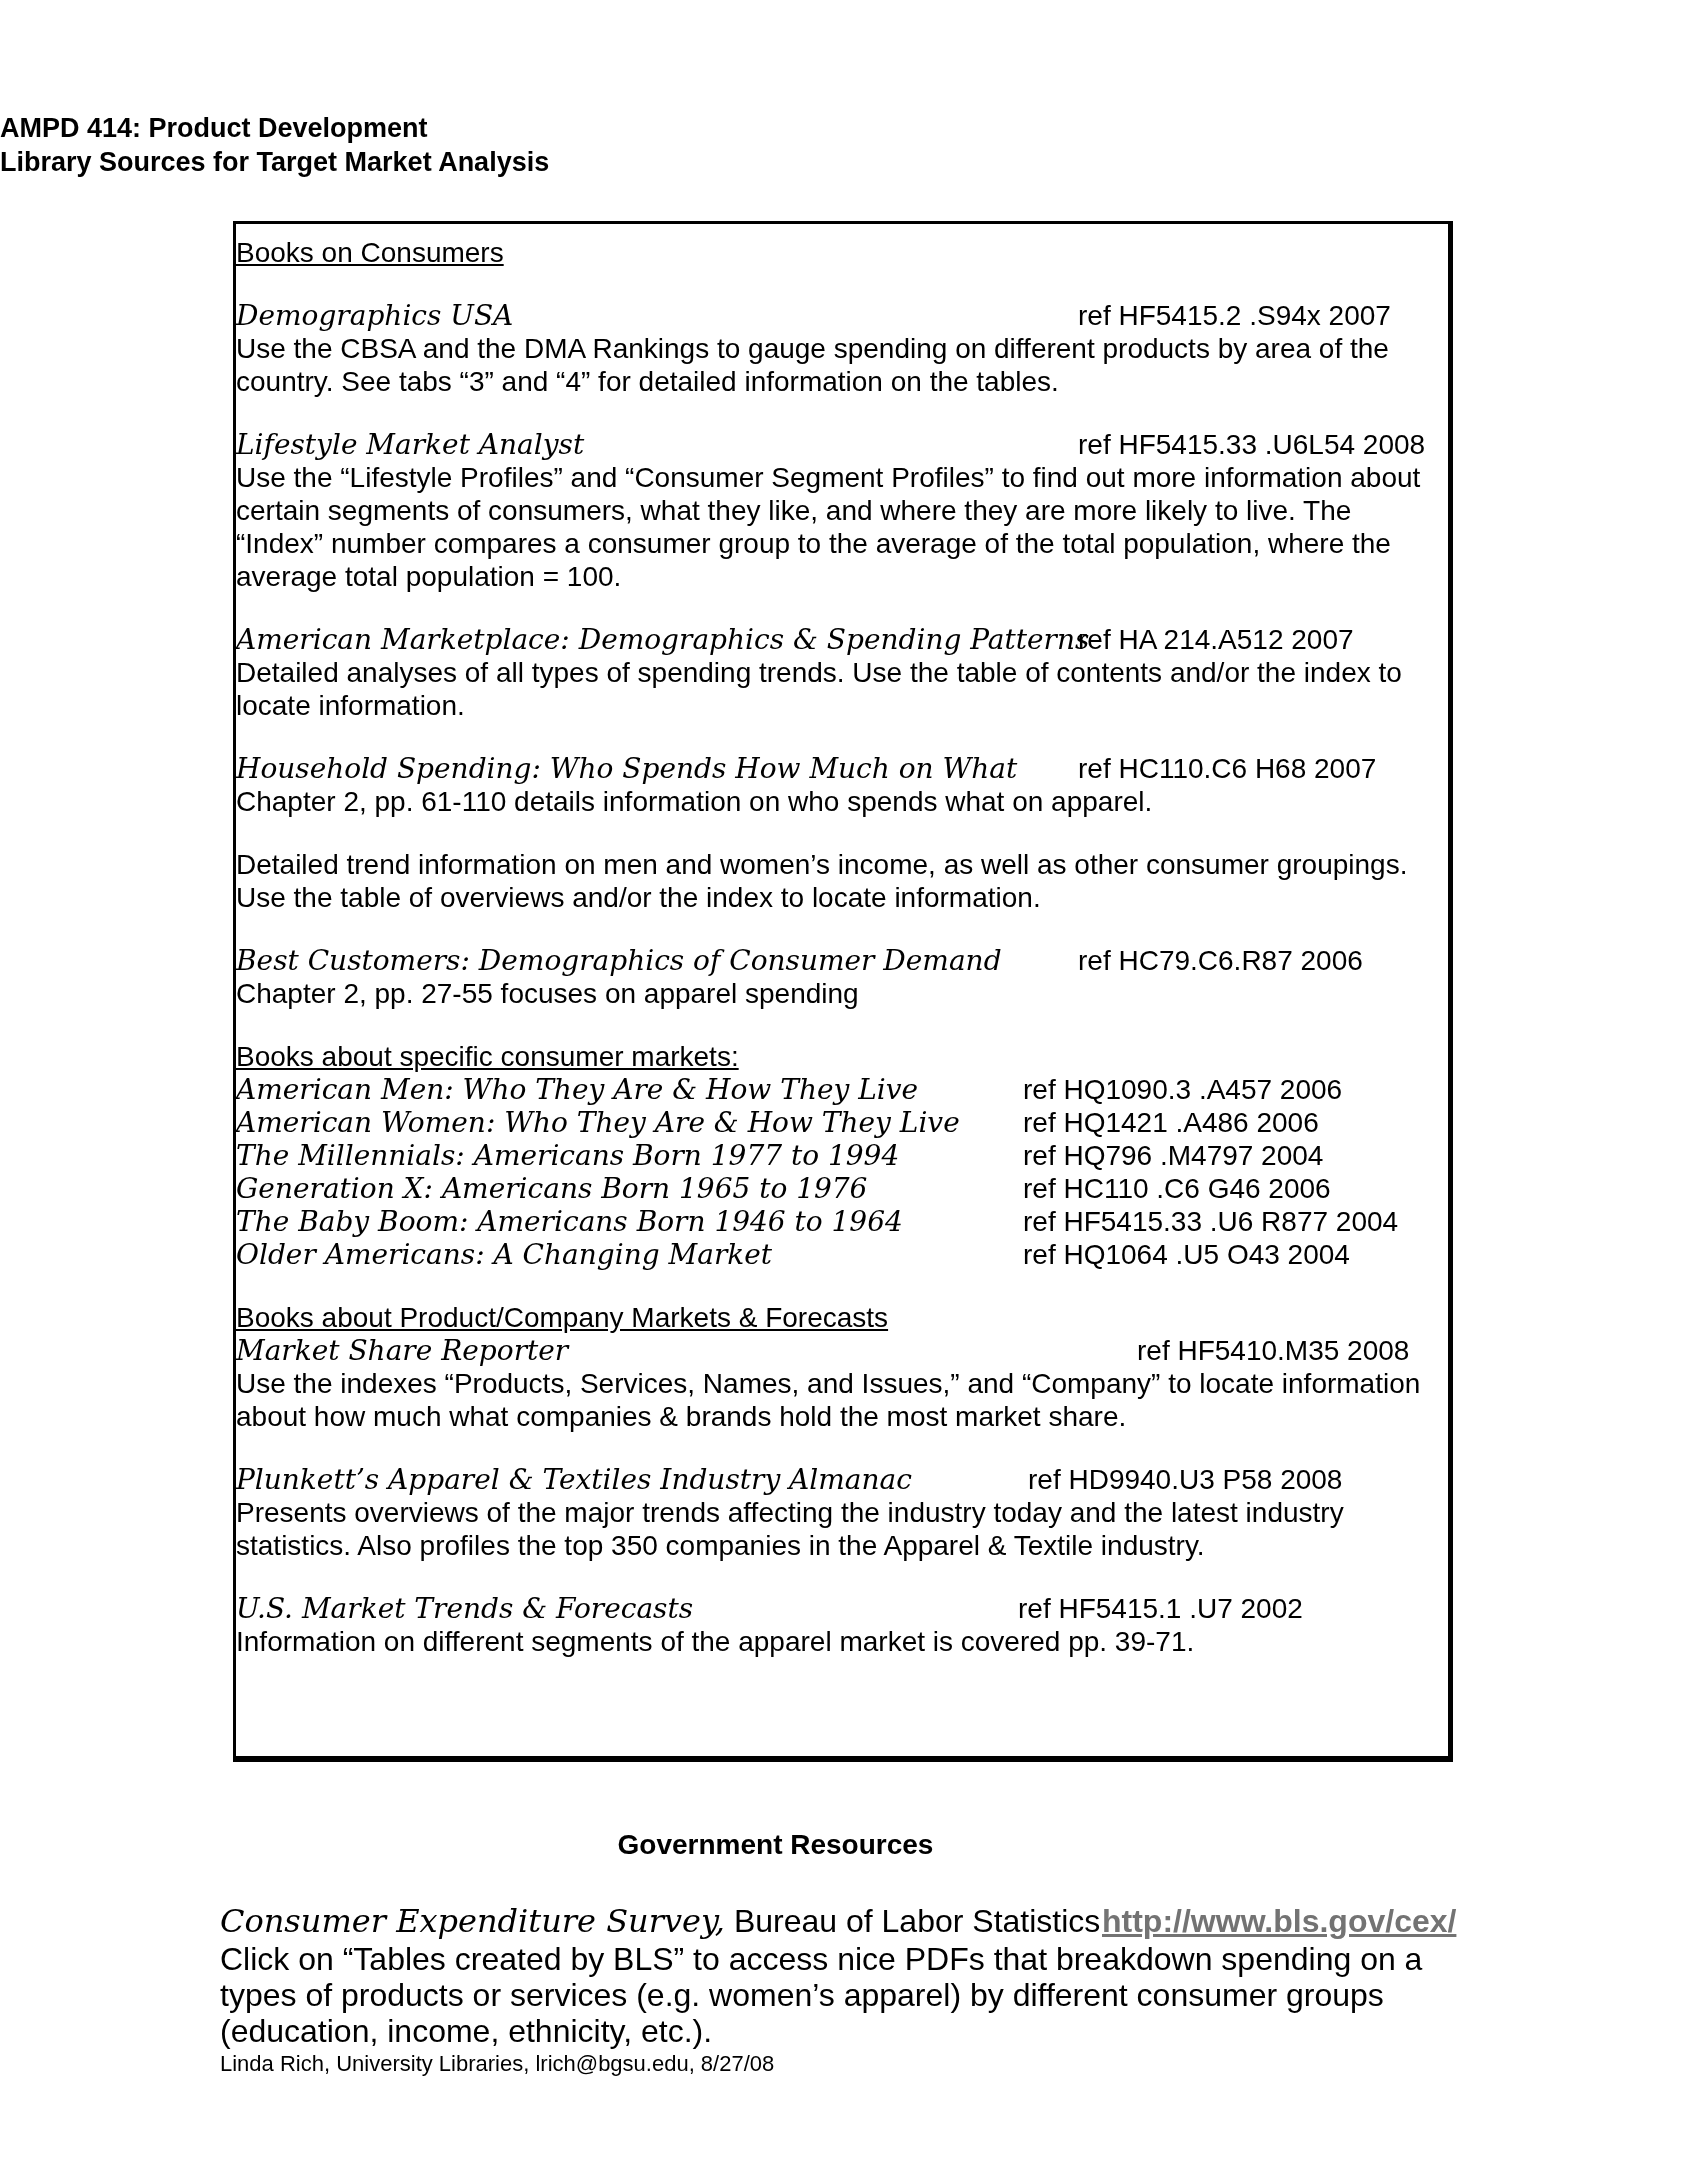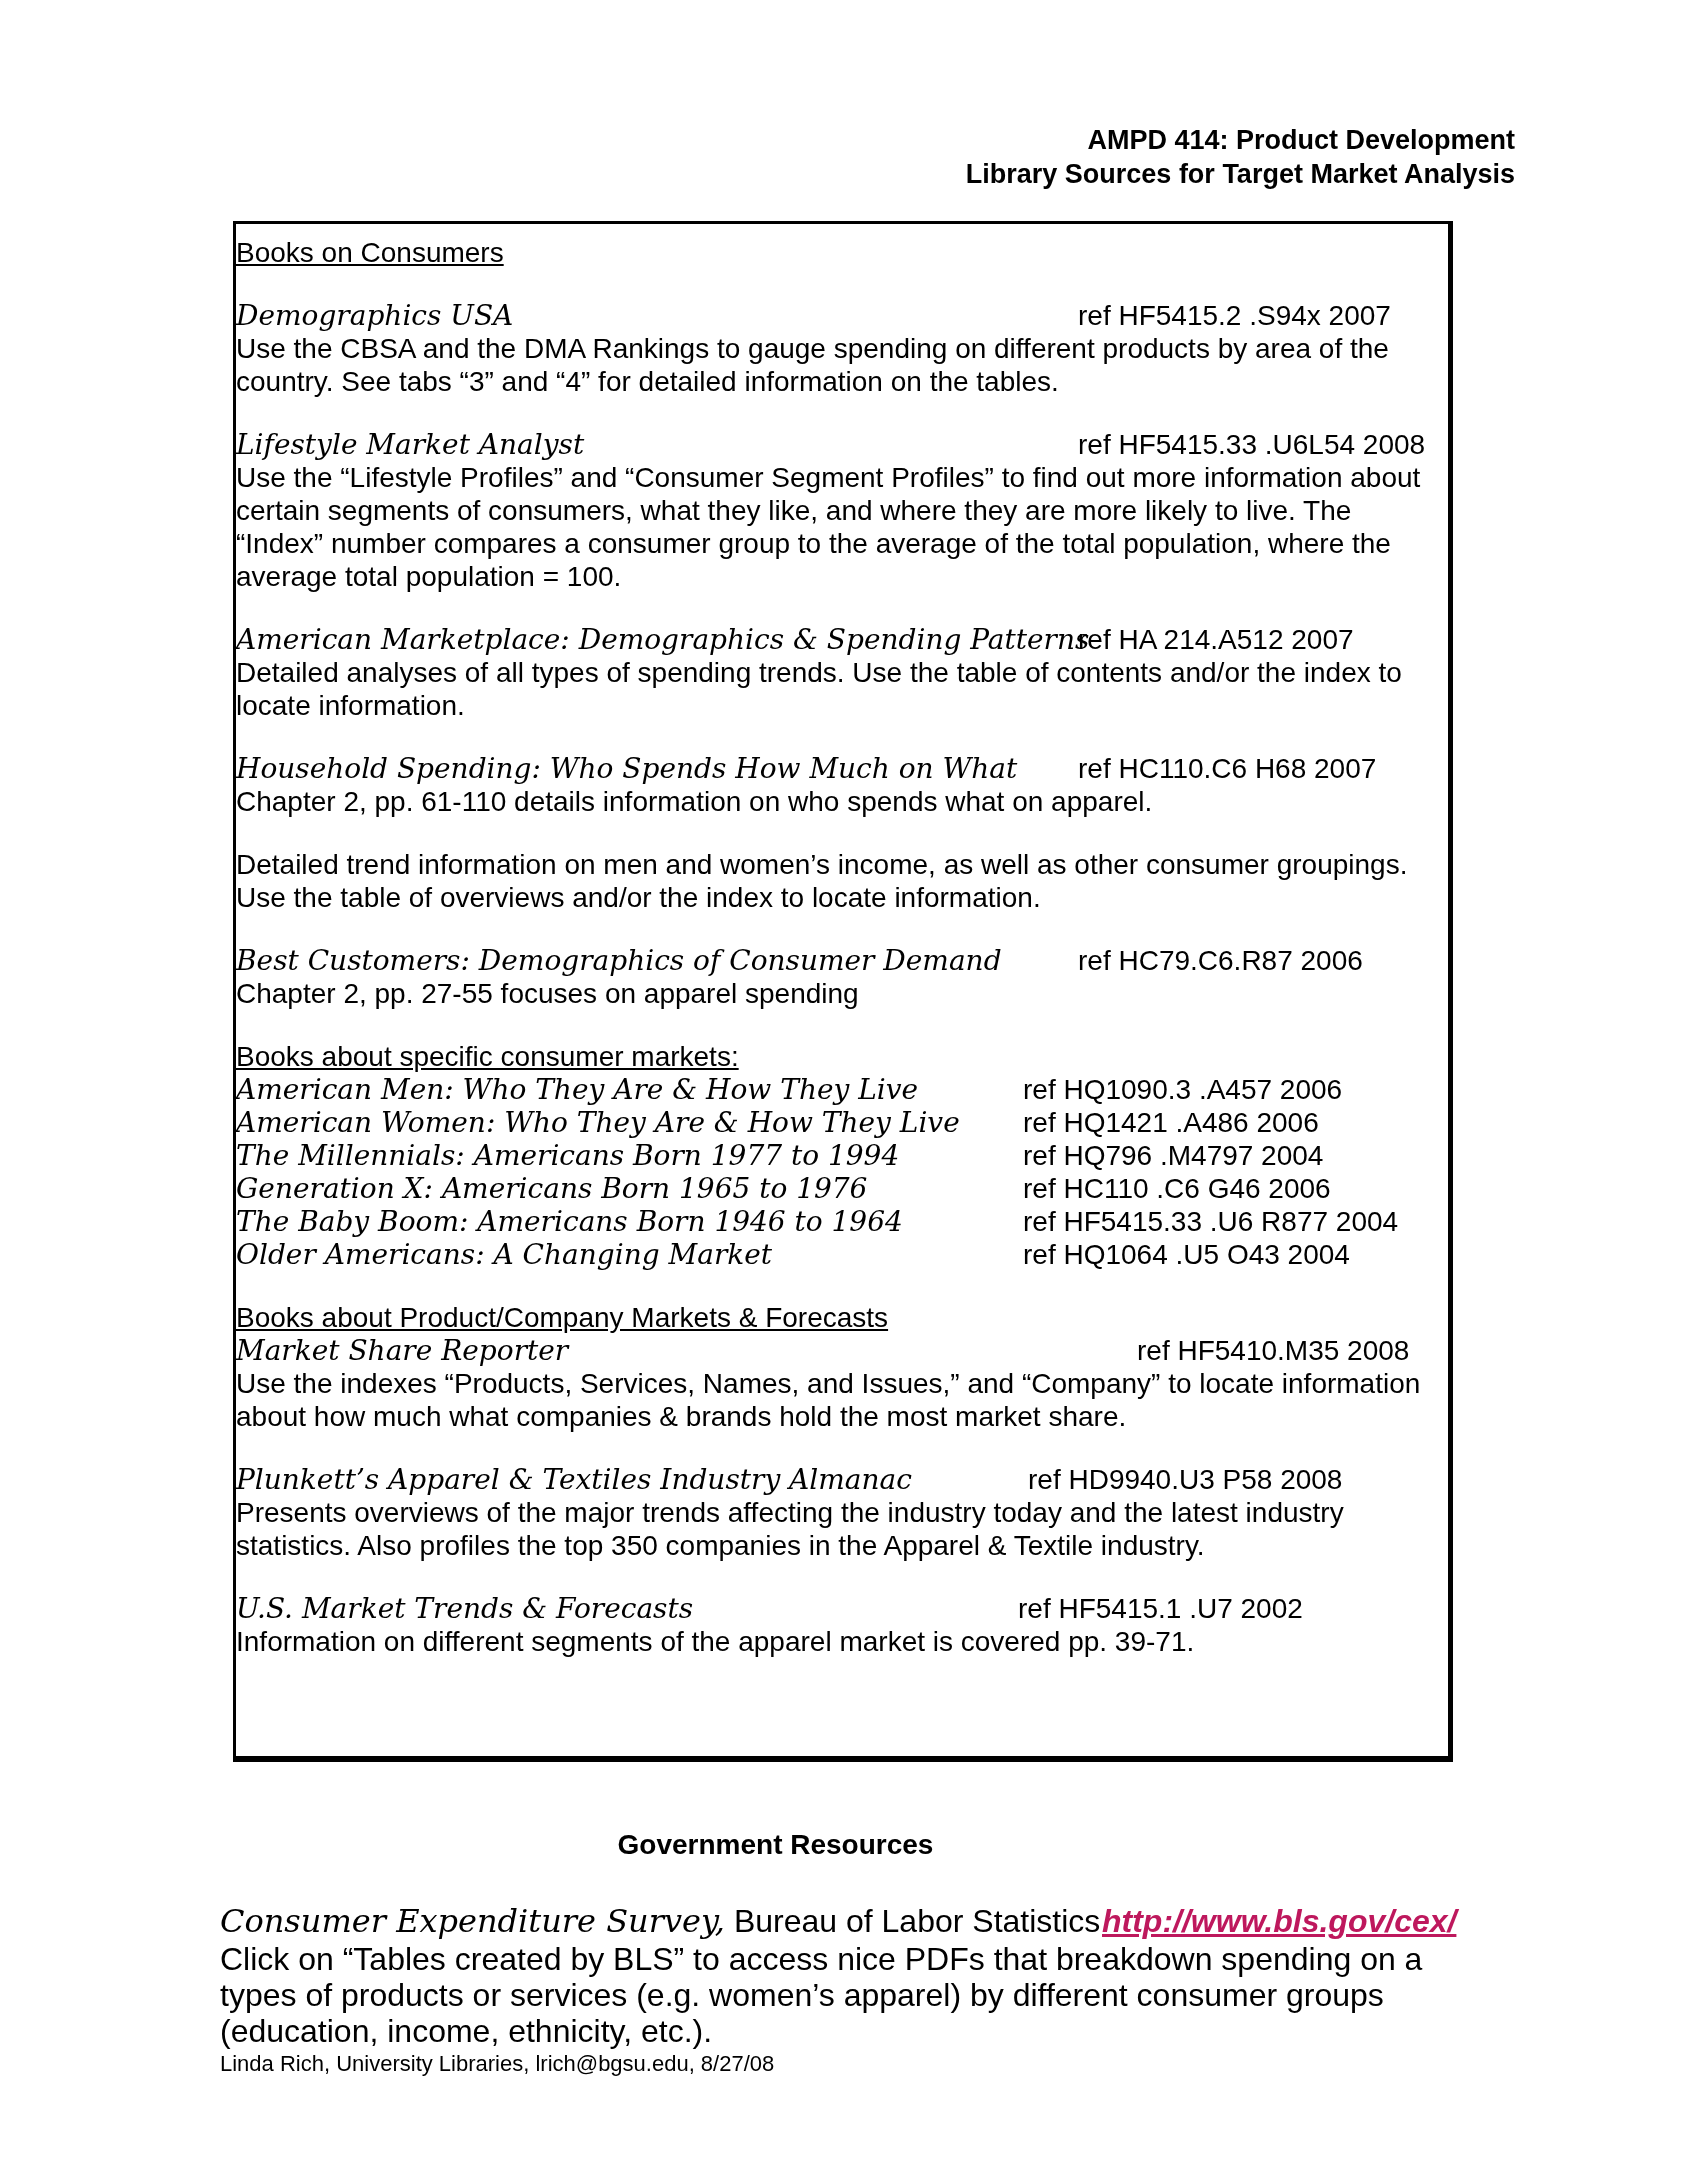--- a/index.html
+++ b/index.html
@@ -3,21 +3,21 @@
 <meta charset="utf-8">
 <style>
   html,body{margin:0;padding:0;}
   body{
     width:1683px;height:2178px;position:relative;
     background:#ffffff;color:#000000;
     font-family:"Liberation Sans", sans-serif;
   }
   .title-block{
     position:absolute;top:111px;left:0;width:1515px;
-    text-align:right;font-weight:bold;font-size:27px;line-height:34px;margin-top:12px;
+    text-align:left;font-weight:bold;font-size:27px;line-height:34px;
   }
   .box{
     position:absolute;left:233px;top:221px;width:1220px;height:1541px;
     box-sizing:border-box;
     border:3px solid #000;border-right-width:5px;border-bottom-width:6px;
     padding:12px 15px 0 0;
     font-size:28px;line-height:33px;
   }
   .u{text-decoration:underline;}
   .box-heading{margin-bottom:30px;}
@@ -166,19 +166,19 @@
   </div>
 
 </div>
 
 <div class="gov-heading">Government Resources</div>
 
 <div class="gov-body">
   <div class="gov-title-row">
     <span class="gov-btitle">Consumer Expenditure Survey,</span>
     <span> Bureau of Labor Statistics</span>
-    <a class="gov-link" style="color:#be185d;font-style:italic;" href="#" title="http://www.bls.gov/cex/">http://www.bls.gov/cex/</a>
+    <a class="gov-link" style="color:#737373;" href="#" title="http://www.bls.gov/cex/">http://www.bls.gov/cex/</a>
   </div>
   <div class="desc">Click on “Tables created by BLS” to access nice PDFs that breakdown spending on a types of products or services (e.g. women’s apparel) by different consumer groups (education, income, ethnicity, etc.).</div>
 </div>
 
 <div class="footer">Linda Rich, University Libraries, lrich@bgsu.edu, 8/27/08</div>
 
 
 </body></html>

